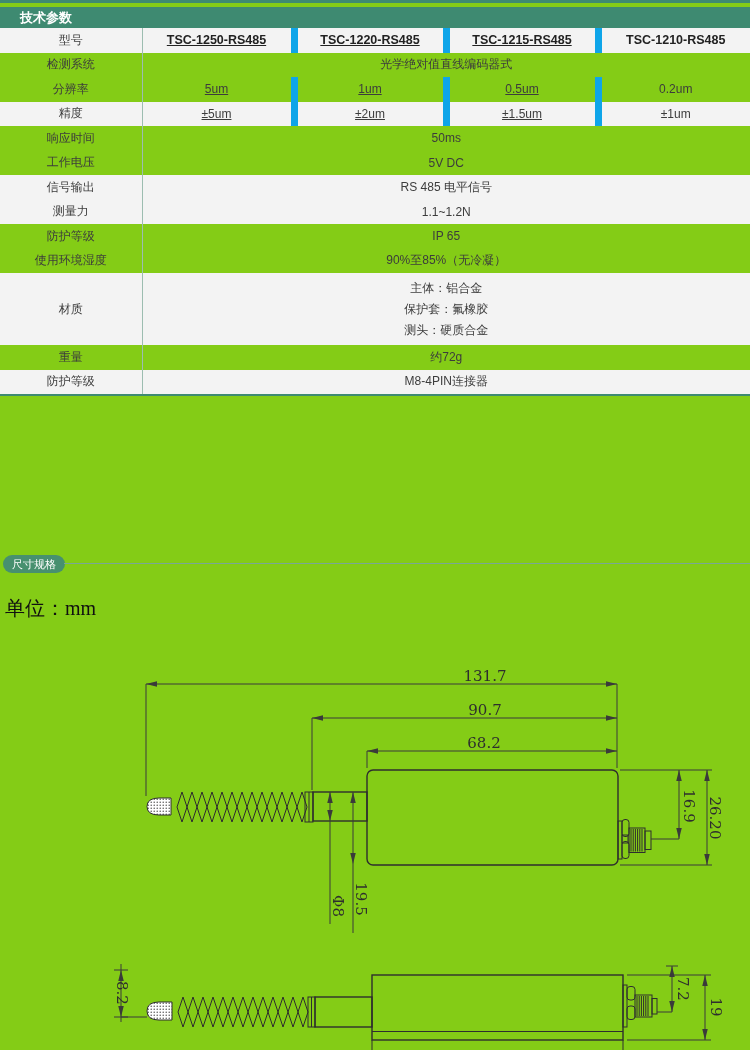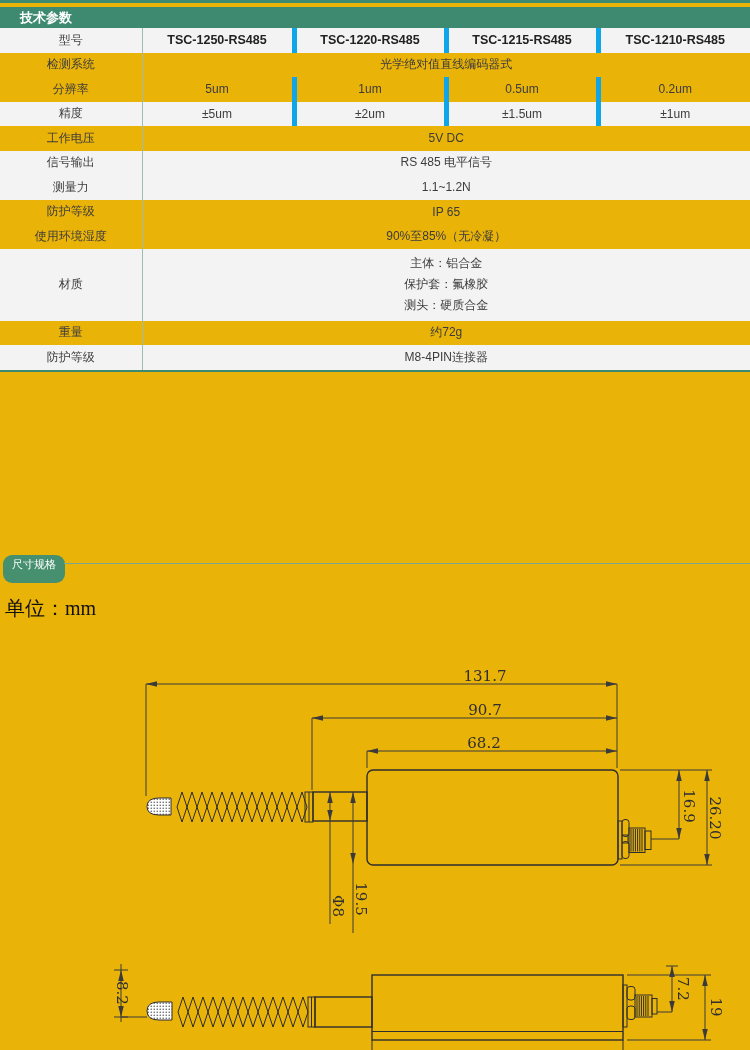--- a/index.html
+++ b/index.html
@@ -1,30 +1,30 @@
 <!DOCTYPE html>
 <html><head>
 <meta charset="utf-8">
 <style>
   html,body{margin:0;padding:0;background:#fff;}
-  .page{position:relative;width:750px;height:1050px;overflow:hidden;background:#eab308;
+  .page{position:relative;width:750px;height:1050px;overflow:hidden;background:#84cc16;
         font-family:"Liberation Sans","DejaVu Sans",sans-serif;}
   .topbar{position:absolute;left:0;top:0;width:750px;height:3px;background:#3E8A71;}
   .thead{position:absolute;left:0;top:7px;width:750px;height:21px;background:#3E8A71;
          color:#fff;font-size:13px;font-weight:bold;line-height:21px;padding-left:20px;box-sizing:border-box;}
   table.spec{position:absolute;left:0;top:28px;width:750px;border-collapse:collapse;table-layout:fixed;
              border-bottom:2px solid #3E8A71;}
   table.spec td{height:24.5px;padding:0;font-size:12px;color:#3c3c3c;text-align:center;vertical-align:middle;}
   td.lbl{text-align:left;padding-left:20px;border-right:1px solid #9CBDB0;width:142px;}
   tr.g{background:#F3F3F3;}
-  td.sep{border-right:5px solid #0ea5e9;}
+  td.sep{border-right:7px solid #0ea5e9;text-decoration:underline;}
   tr.model td.v{font-weight:bold;font-size:12.5px;color:#222;}
   tr.tall td{height:72px;}
   tr.tall .ml{line-height:21px;}
-  .dim-badge{position:absolute;left:3px;top:555px;width:62px;height:28px;border-radius:9px;
+  .dim-badge{position:absolute;left:3px;top:555px;width:62px;height:18px;border-radius:9px;
              background:#47906F;color:#fff;font-size:11px;line-height:18px;text-align:center;}
   .dim-rule{position:absolute;left:64px;top:563px;width:686px;height:1px;background:#79A796;}
   .unit{position:absolute;left:5px;top:595px;font-size:20px;color:#101010;font-family:Liberation Serif, serif;}
   svg text{font-family:"DejaVu Serif","Liberation Serif",serif;font-size:15px;fill:#2e2e2e;}
   .ol{fill:none;stroke:#2e2e2e;stroke-width:1.4;}
   .tl{fill:none;stroke:#2e2e2e;stroke-width:1;}
   .dl{fill:none;stroke:#3a3a3a;stroke-width:1;}
 </style>
 </head>
 <body>
@@ -65,20 +65,24 @@
         <td>0.2um</td>
       </tr>
       <tr class="g">
         <td class="lbl">精度</td>
         <td class="sep">±5um</td>
         <td class="sep">±2um</td>
         <td class="sep">±1.5um</td>
         <td>±1um</td>
       </tr>
       <tr>
+        <td class="lbl">响应时间</td>
+        <td colspan="4">50ms</td>
+      </tr>
+      <tr>
         <td class="lbl">工作电压</td>
         <td colspan="4">5V DC</td>
       </tr>
       <tr class="g">
         <td class="lbl">信号输出</td>
         <td colspan="4">RS 485 电平信号</td>
       </tr>
       <tr class="g">
         <td class="lbl">测量力</td>
         <td colspan="4">1.1~1.2N</td>

